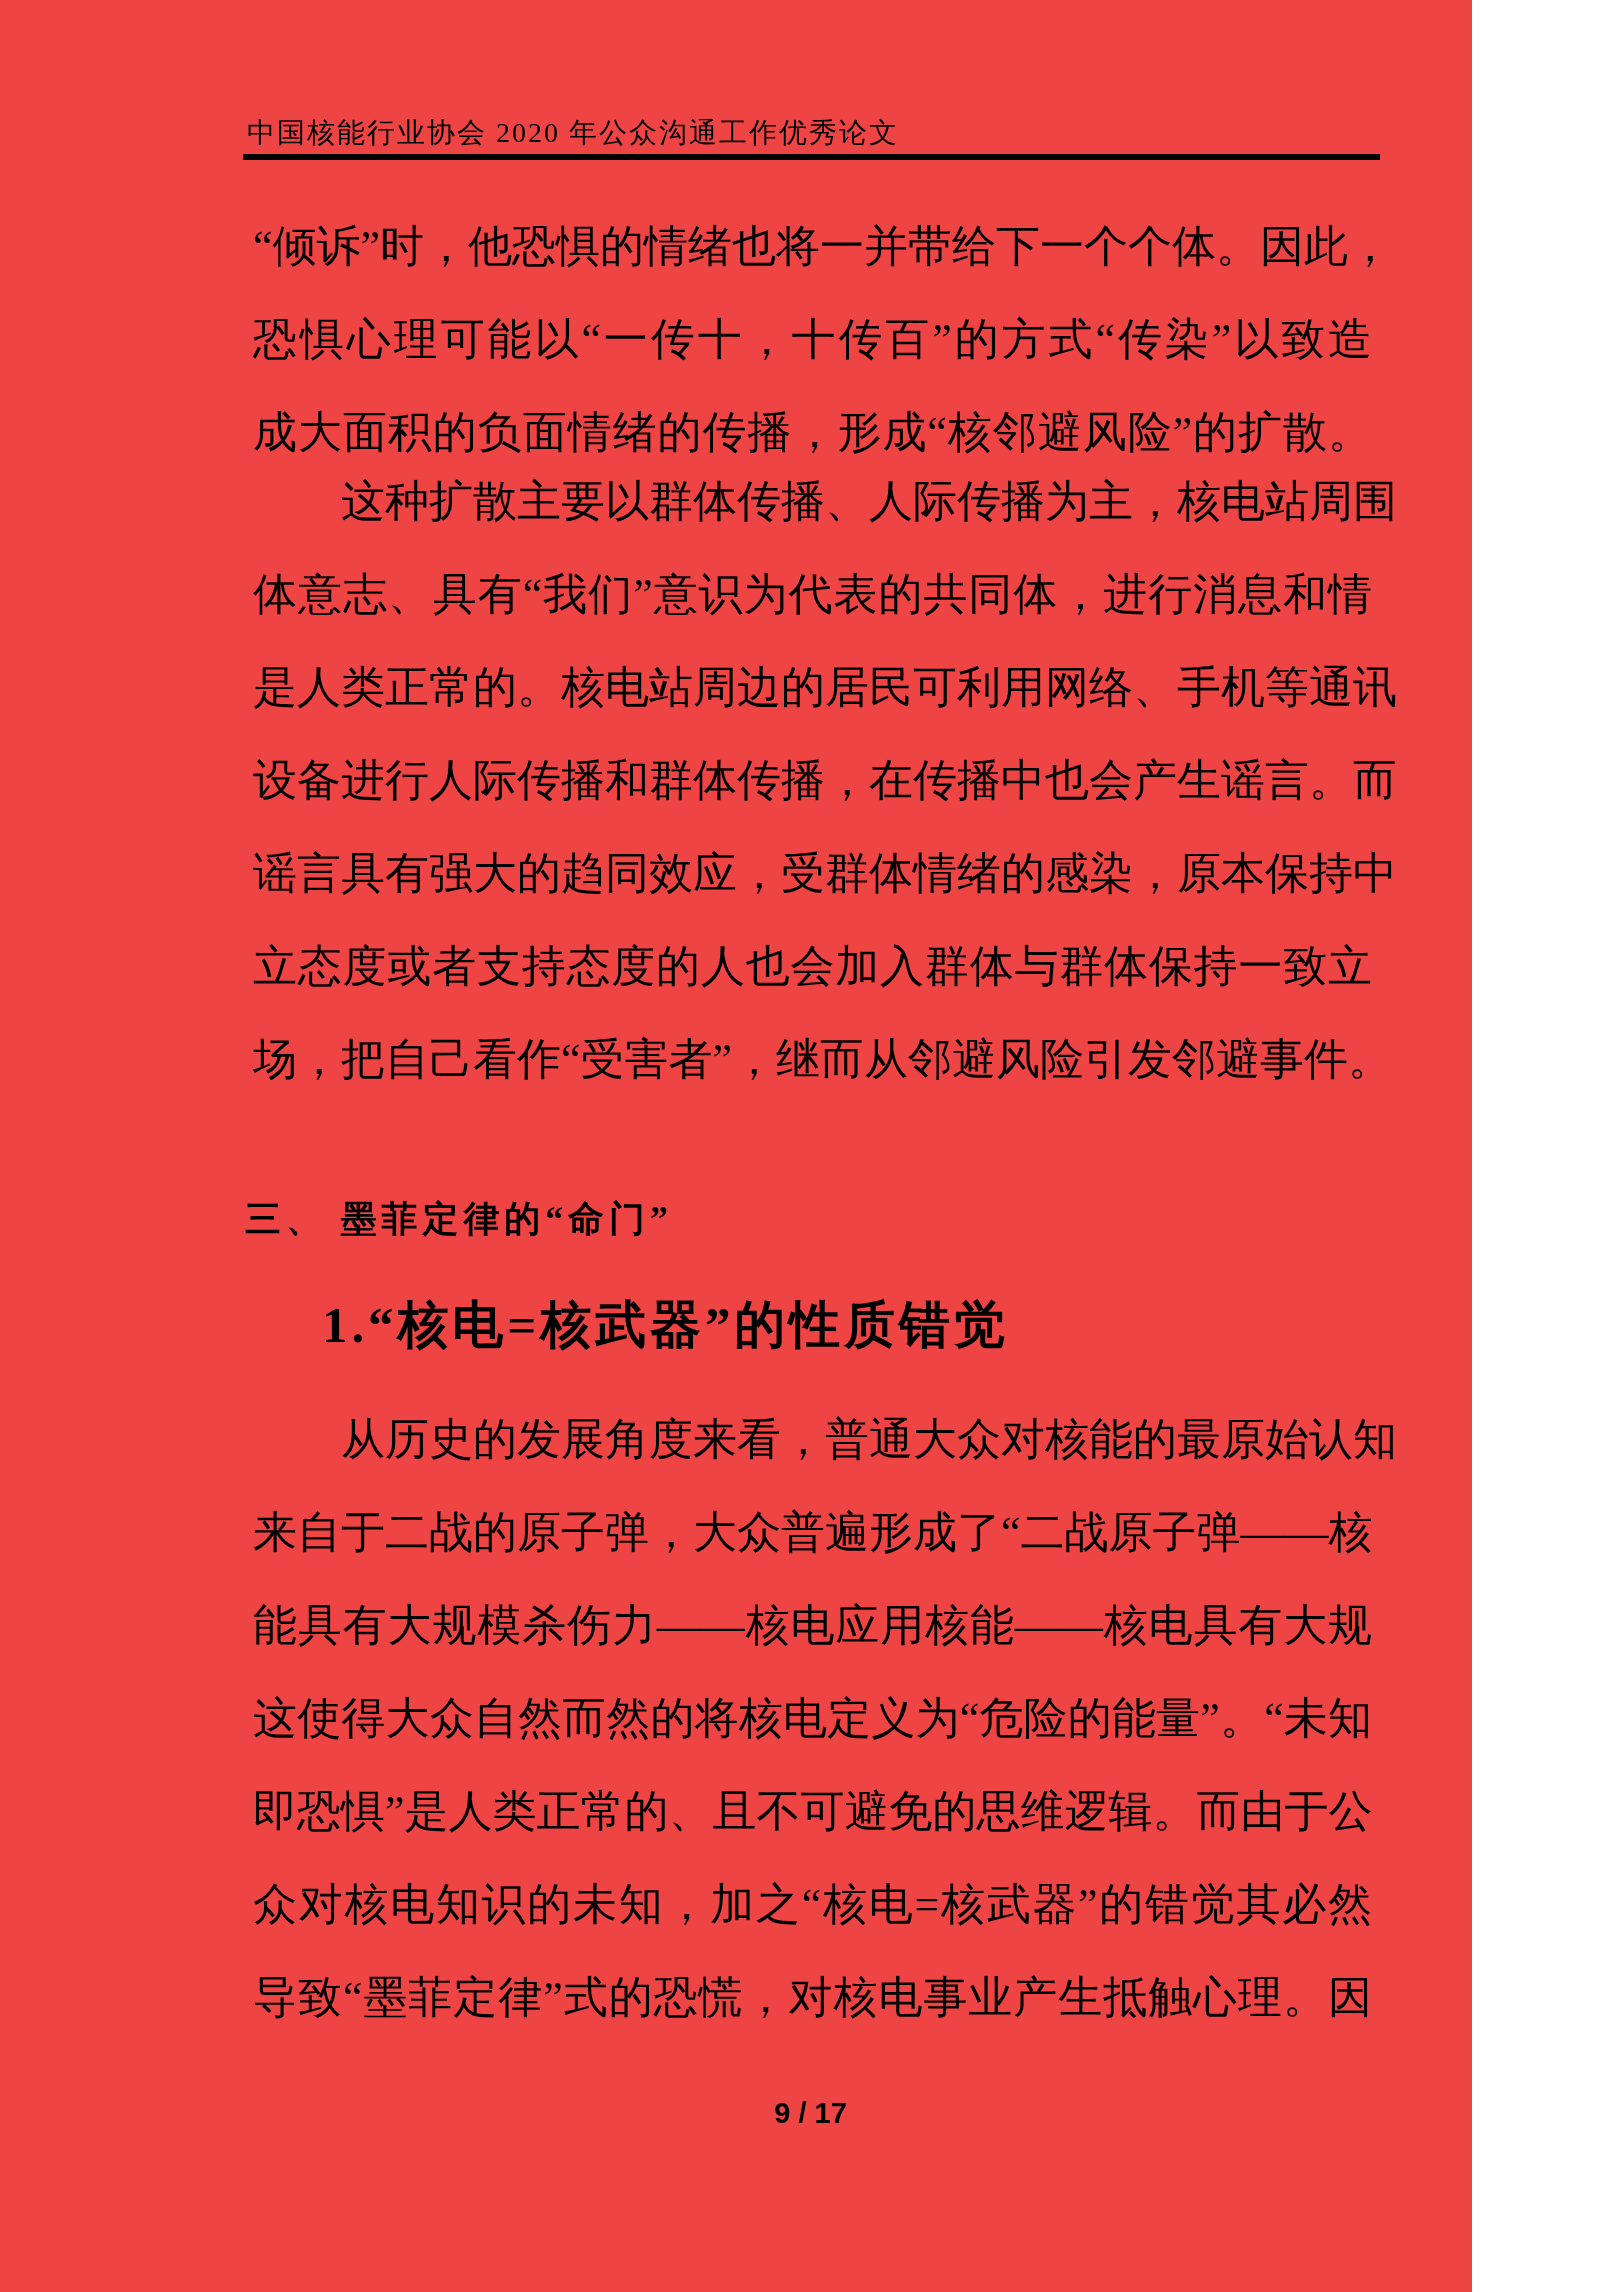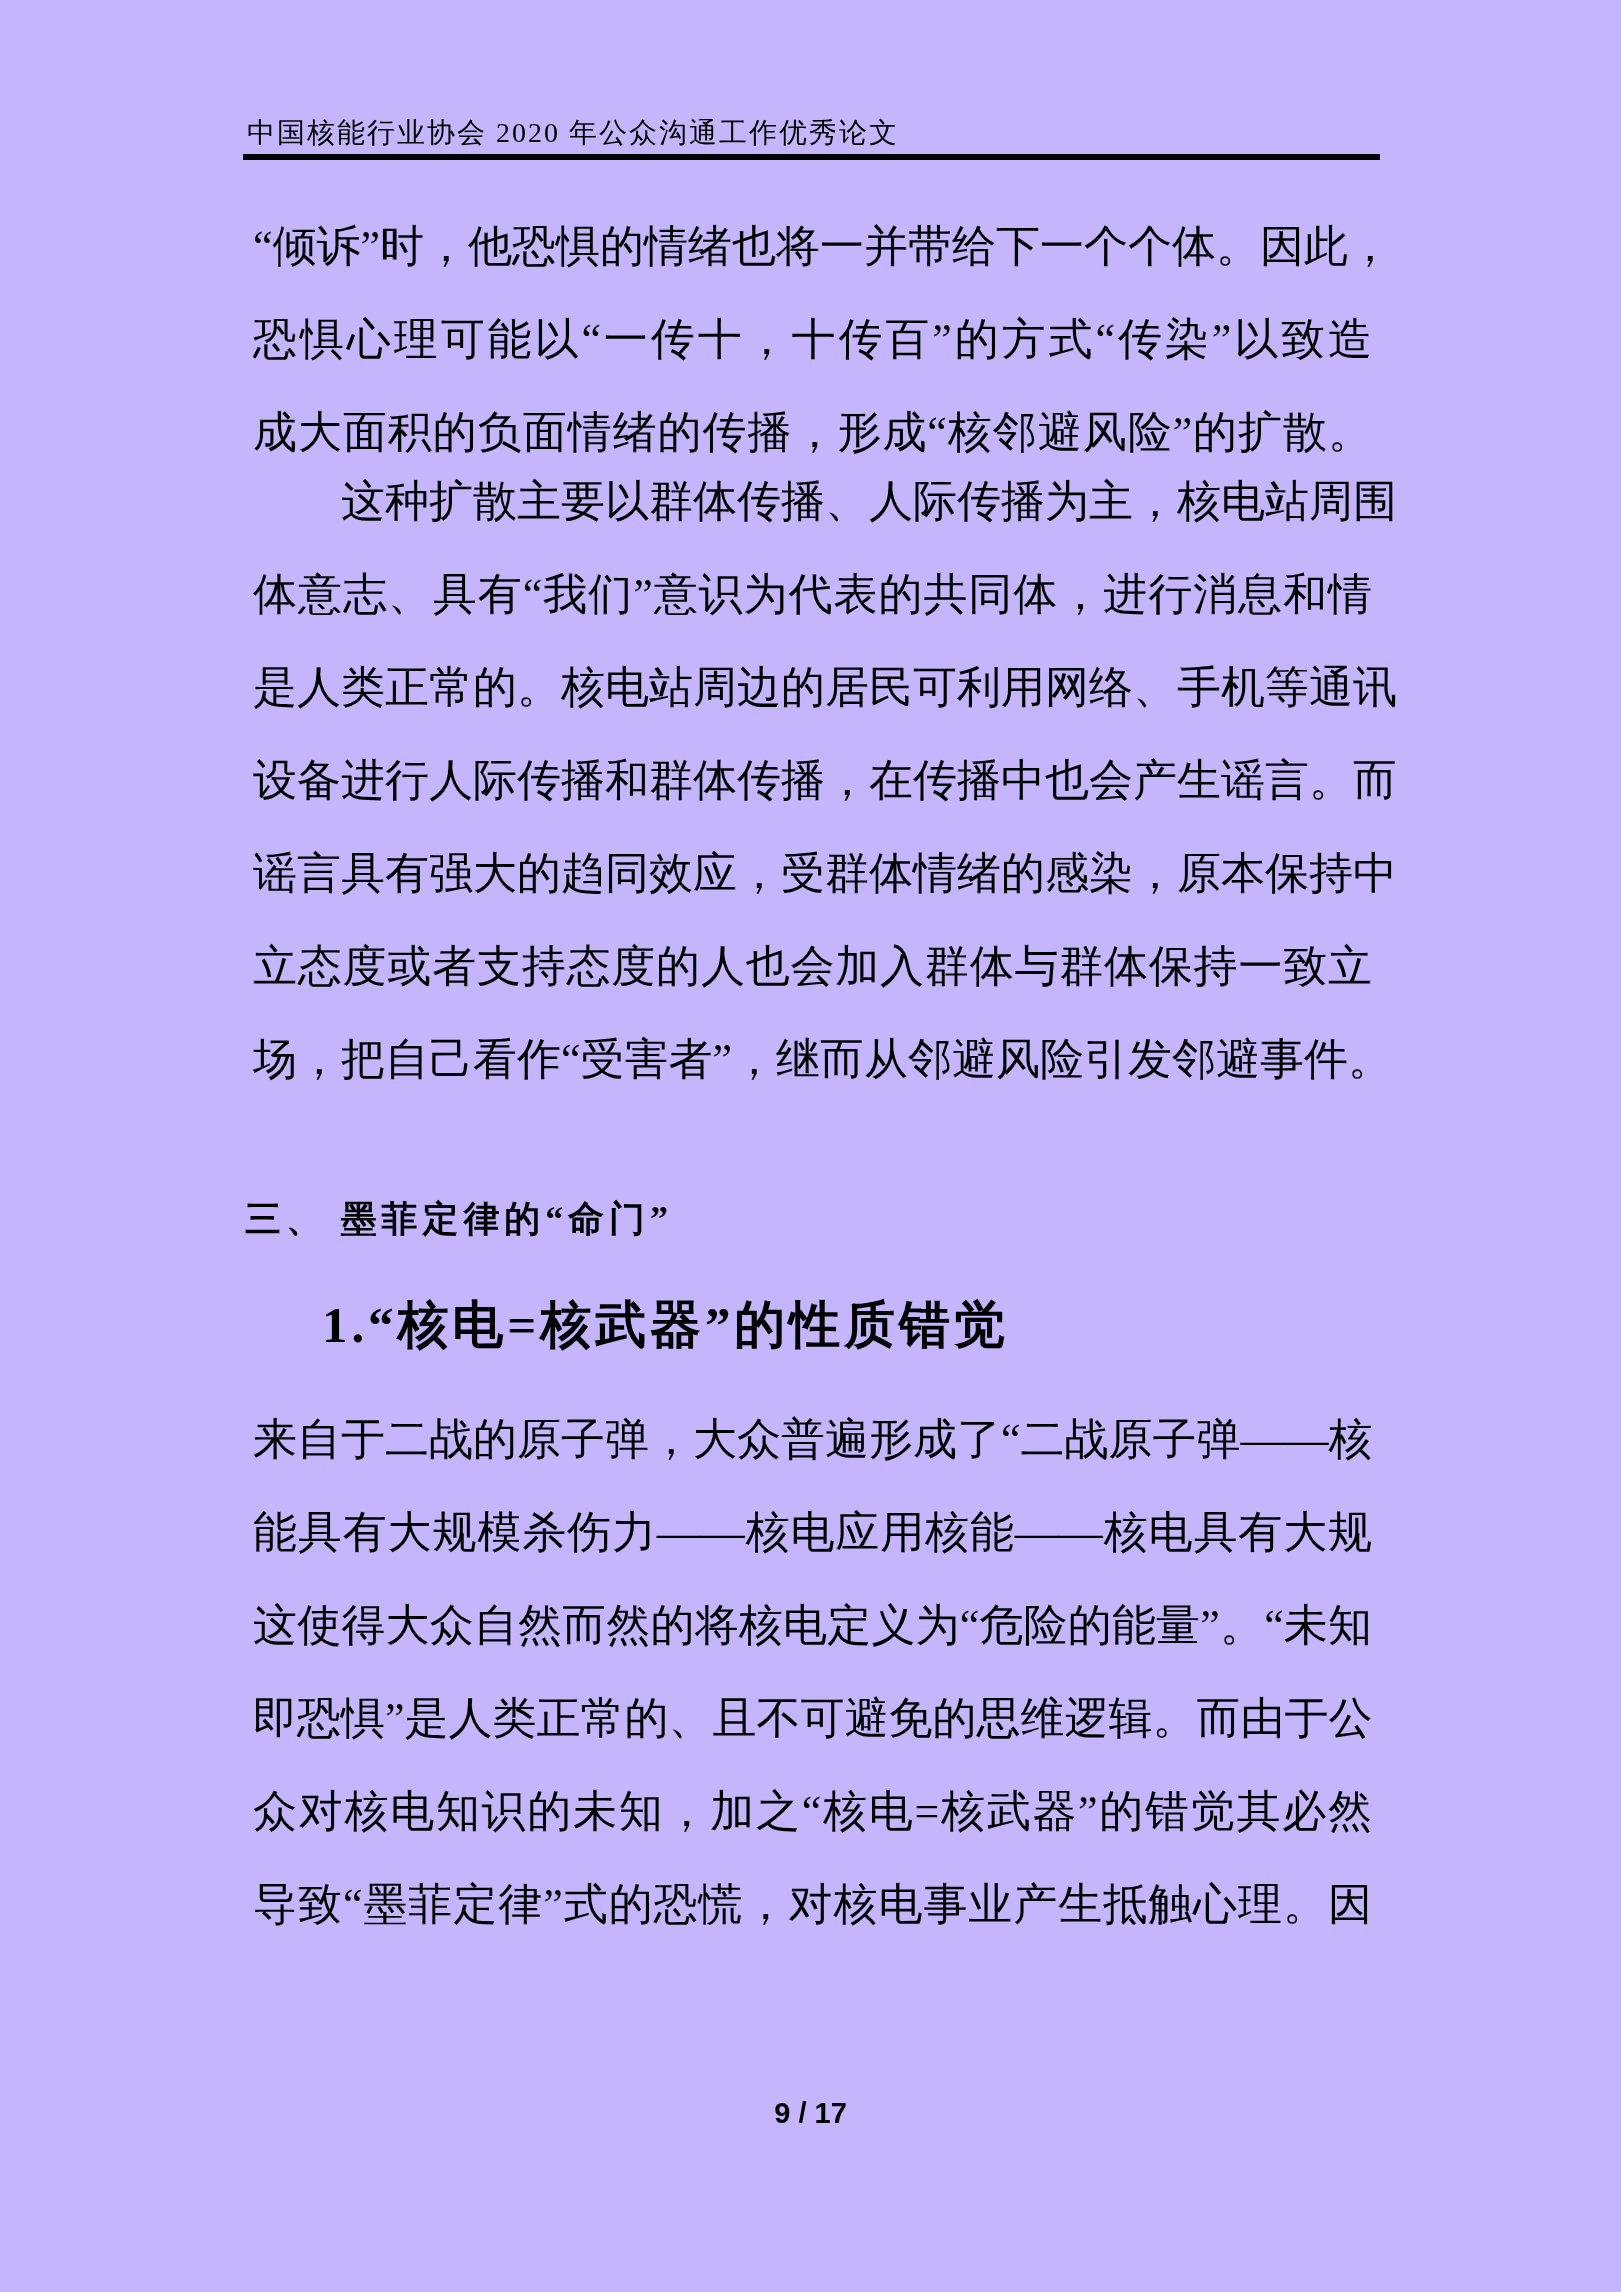--- a/index.html
+++ b/index.html
@@ -2,23 +2,23 @@
 <html><head>
 <meta charset="utf-8">
 <style>
   html, body {
     margin: 0;
     padding: 0;
     background: #ffffff;
   }
   .page {
     position: relative;
-    width: 1621px;
+    width: 1472px;
     height: 2293px;
-    background: #c4b5fd;
+    background: #ef4444;
     overflow: hidden;
     font-family: "Liberation Serif", "DejaVu Serif", serif;
     color: #000000;
   }
   .doc-header {
     position: absolute;
     left: 247px;
     top: 116px;
     width: 1135px;
     font-size: 28px;
@@ -114,20 +114,21 @@
     <p class="bodyline">谣言具有强大的趋同效应，受群体情绪的感染，原本保持中</p>
     <p class="bodyline">立态度或者支持态度的人也会加入群体与群体保持一致立</p>
     <p class="bodyline">场，把自己看作“受害者”，继而从邻避风险引发邻避事件。</p>
   </div>
 
   <h2 class="section-heading">三、 墨菲定律的“命门”</h2>
 
   <h3 class="subsection-heading">1.“核电=核武器”的性质错觉</h3>
 
   <div class="para para-3">
+    <p class="bodyline">　　从历史的发展角度来看，普通大众对核能的最原始认知</p>
     <p class="bodyline">来自于二战的原子弹，大众普遍形成了“二战原子弹——核</p>
     <p class="bodyline">能具有大规模杀伤力——核电应用核能——核电具有大规</p>
     <p class="bodyline">这使得大众自然而然的将核电定义为“危险的能量”。“未知</p>
     <p class="bodyline">即恐惧”是人类正常的、且不可避免的思维逻辑。而由于公</p>
     <p class="bodyline">众对核电知识的未知，加之“核电=核武器”的错觉其必然</p>
     <p class="bodyline">导致“墨菲定律”式的恐慌，对核电事业产生抵触心理。因</p>
   </div>
 
   <div class="doc-footer">
     <span>9 / 17</span>

